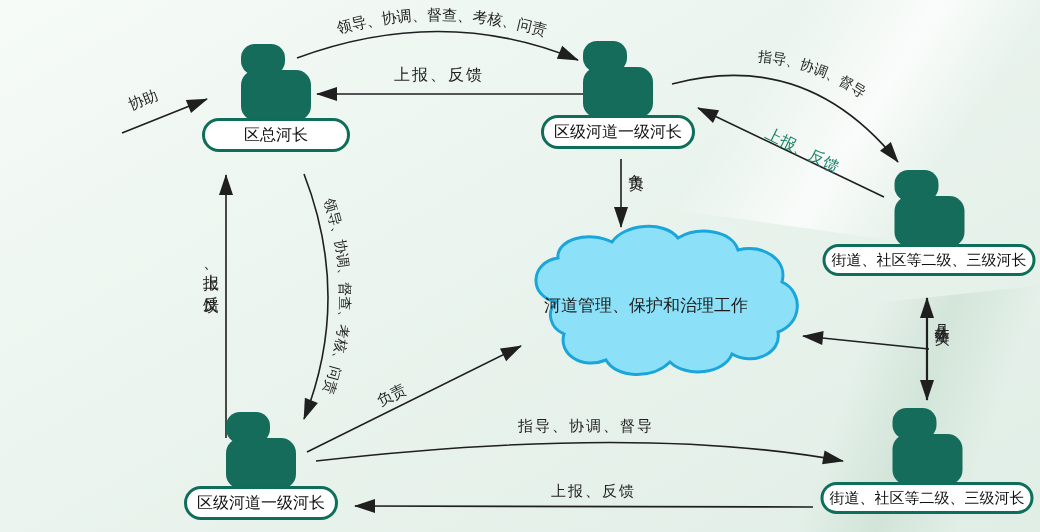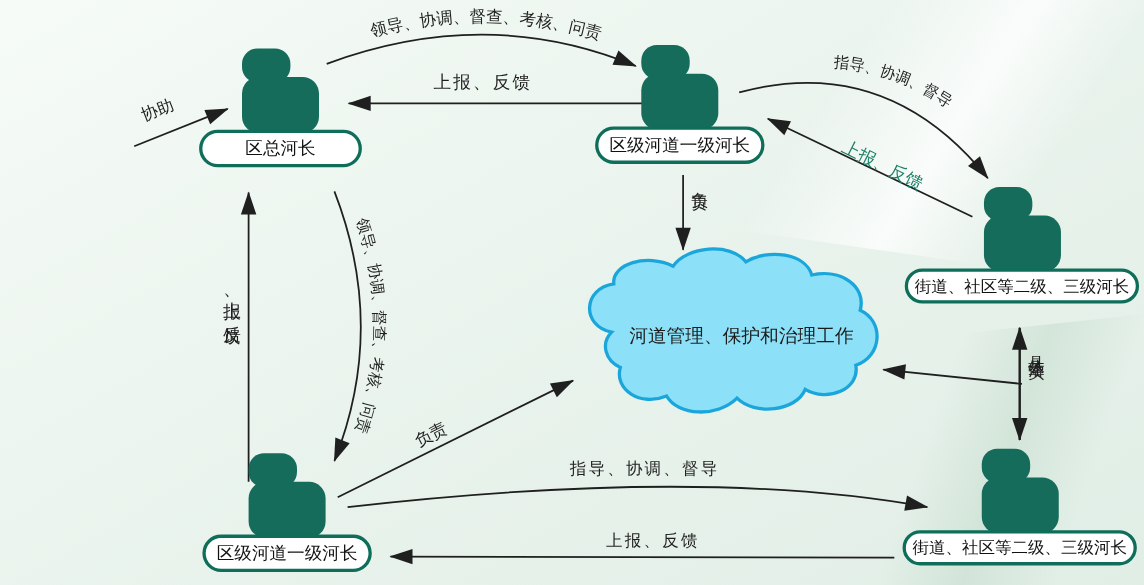--- a/index.html
+++ b/index.html
@@ -29,21 +29,21 @@
   .pill.p4{padding:3px 39px;}
   .pill.p5{padding:3px 32px;}
   .pill.p8{padding:3px 10px;}
   .pill.p13{font-size:15px;padding:3px 6px;}
   
   .elabel{position:absolute;font-size:15px;color:#1e1e1e;white-space:nowrap;z-index:2;}
   .elabel.big{font-size:16px;letter-spacing:2px;}
   .elabel.ls{letter-spacing:2px;}
   .elabel.rot{transform:rotate(-21deg);transform-origin:left top;}
   .elabel.vert{writing-mode:vertical-rl;letter-spacing:2px;}
-  .cloud-text{position:absolute;left:544px;top:294px;width:232px;text-align:right;
+  .cloud-text{position:absolute;left:544px;top:294px;width:232px;text-align:left;
     font-size:17px;color:#1c1c1c;z-index:2;}
   text.curved{fill:#1e1e1e;font-size:15px;font-family:"DejaVu Sans","Liberation Sans",sans-serif;}
   text.curved.small{font-size:14px;}
   text.curved.green{fill:#1c8166;font-size:16px;}
 </style>
 </head>
 <body>
 
 <div id="canvas">
   <div class="streak s1"></div>
@@ -105,21 +105,21 @@
 
   <div class="elabel rot" style="left:126px;top:97px;">协助</div>
   <div class="elabel big" style="left:394px;top:65px;">上报、反馈</div>
   <div class="elabel vert" style="left:626px;top:162px;">负责</div>
   <div class="elabel vert big" style="left:200px;top:261px;">上报、反馈</div>
   <div class="elabel ls" style="left:518px;top:417px;">指导、协调、督导</div>
   <div class="elabel ls" style="left:551px;top:482px;">上报、反馈</div>
   <div class="elabel vert" style="left:932px;top:312px;">具体落实</div>
 
 
-  <div class="node" style="left:255px;top:44px;text-align:center;">
+  <div class="node" style="left:276px;top:44px;text-align:center;">
     <div class="person">
       <div class="p-head"></div>
       <div class="p-body"></div>
     </div>
     <div class="pill p4">区总河长</div>
   </div>
 
   <div class="node" style="left:618px;top:41px;">
     <div class="person">
       <div class="p-head"></div>

